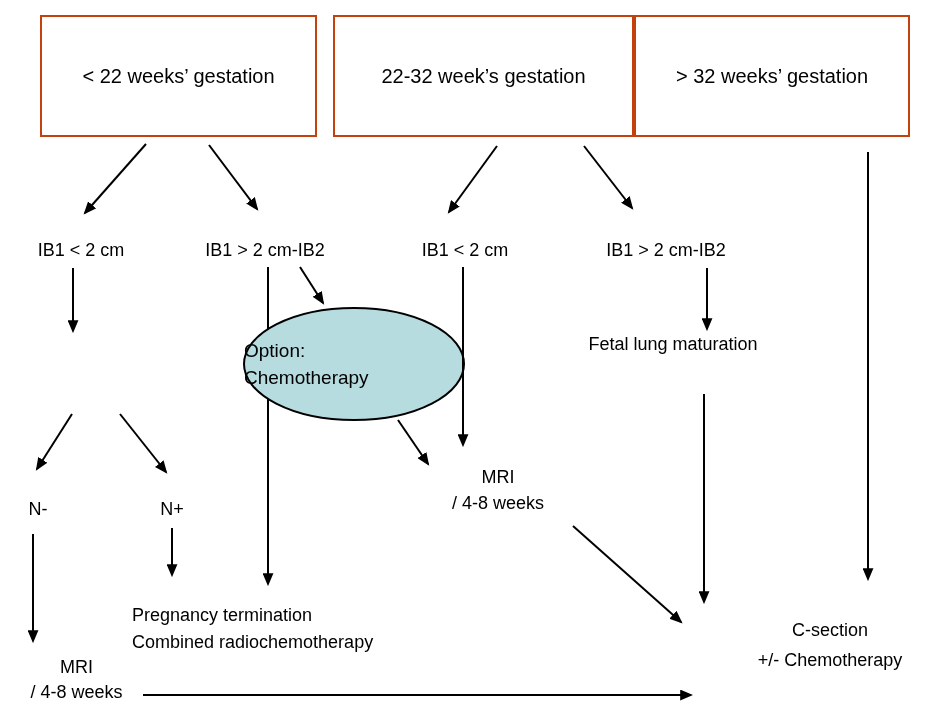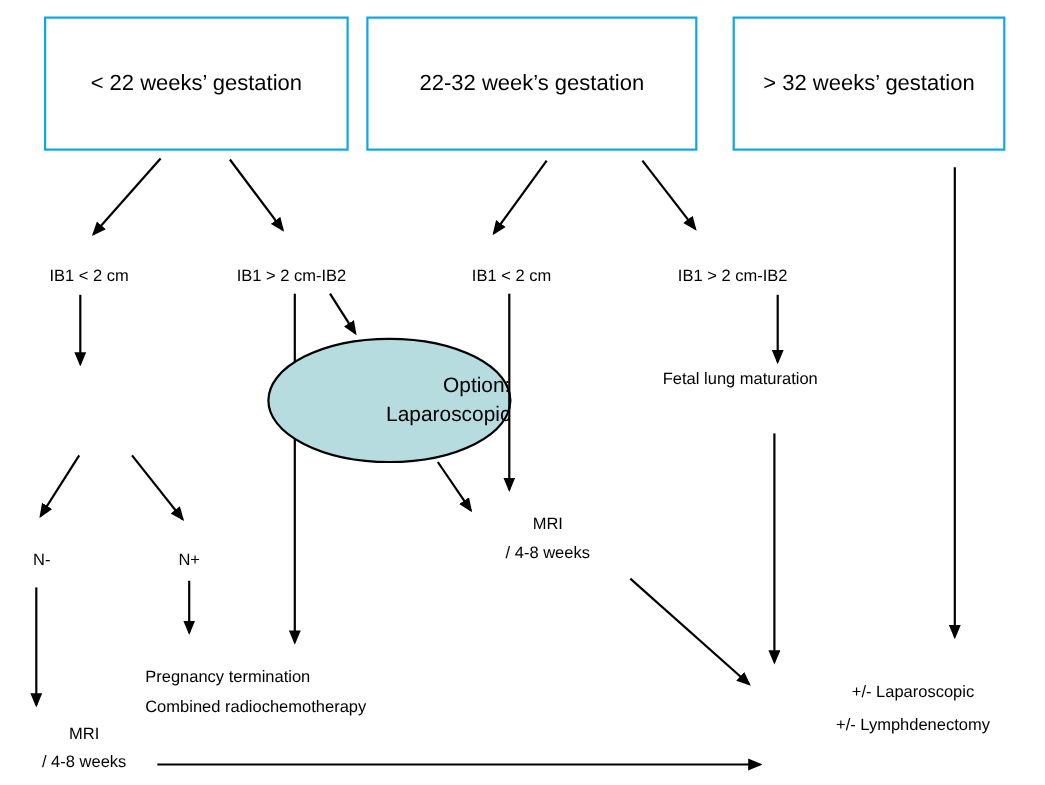--- a/index.html
+++ b/index.html
@@ -16,44 +16,44 @@
     position: absolute;
     left: 0; top: 0;
     width: 950px; height: 714px;
   }
   svg.layer { z-index: 1; }
   .gbox {
     position: absolute;
     top: 15px;
     height: 122px;
     box-sizing: border-box;
-    border: 2px solid #0ea5e9;
+    border: 2px solid #c2410c;
     background: #ffffff;
     display: flex;
     align-items: center;
     justify-content: center;
     font-size: 20px;
     z-index: 2;
   }
   .txt {
     position: absolute;
-    font-size: 15px;
+    font-size: 18px;
     line-height: 25px;
     z-index: 3;
     white-space: nowrap;
   }
   .center { text-align: center; }
   .left { text-align: left; }
   .ellipse-text {
     position: absolute;
     left: 244px; top: 308px;
     width: 220px; height: 112px;
     display: flex;
     flex-direction: column;
-    align-items: flex-end;
+    align-items: flex-start;
     justify-content: center;
     font-size: 19px;
     line-height: 27px;
     z-index: 3;
     text-align: center;
   }
   .lh26 { line-height: 26px; }
   .lh27 { line-height: 27px; }
   .lh30 { line-height: 30px; }
 </style>
@@ -91,35 +91,35 @@
     <line x1="573" y1="526" x2="681" y2="622" stroke="#000000" stroke-width="2" marker-end="url(#ah)"></line>
     <line x1="143" y1="695" x2="691" y2="695" stroke="#000000" stroke-width="2" marker-end="url(#ah)"></line>
   </svg>
 
   <div class="gbox" style="left:40px; width:277px;">
     <span>&lt; 22 weeks’ gestation</span>
   </div>
   <div class="gbox" style="left:333px; width:301px;">
     <span>22-32 week’s gestation</span>
   </div>
-  <div class="gbox" style="left:666px; width:248px;align-items:center;">
+  <div class="gbox" style="left:634px; width:276px;align-items:center;">
     <span>&gt; 32 weeks’ gestation</span>
   </div>
 
   <div class="txt center" style="left:21px; top:238px; width:120px;">IB1 &lt; 2 cm</div>
   <div class="txt center" style="left:185px; top:238px; width:160px;">IB1 &gt; 2 cm-IB2</div>
   <div class="txt center" style="left:405px; top:238px; width:120px;">IB1 &lt; 2 cm</div>
   <div class="txt center" style="left:586px; top:238px; width:160px;">IB1 &gt; 2 cm-IB2</div>
 
   <div class="txt left" style="left:12px; top:351px; width:230px;">
   </div>
 
   <div class="ellipse-text">
     <div>Option:</div>
-    <div>Laparoscopic</div>
+    <div>Chemotherapy</div>
   </div>
 
   <div class="txt center" style="left:553px; top:332px; width:240px;">Fetal lung maturation</div>
 
   <div class="txt center" style="left:8px; top:497px; width:60px;">N-</div>
   <div class="txt center" style="left:142px; top:497px; width:60px;">N+</div>
 
   <div class="txt center lh26" style="left:408px; top:464px; width:180px;">
     <div>MRI</div>
     <div>/ 4-8 weeks</div>
@@ -129,17 +129,17 @@
     <div>Pregnancy termination</div>
     <div>Combined radiochemotherapy</div>
   </div>
 
   <div class="txt center" style="left:4px; top:655px; width:145px;">
     <div>MRI</div>
     <div>/ 4-8 weeks</div>
   </div>
 
   <div class="txt center lh30" style="left:710px; top:615px; width:240px;">
-    <div>+/- Laparoscopic</div>
-    <div>+/- Lymphdenectomy</div>
+    <div>C-section</div>
+    <div>+/- Chemotherapy</div>
   </div>
 
 </div>
 
 </body></html>

